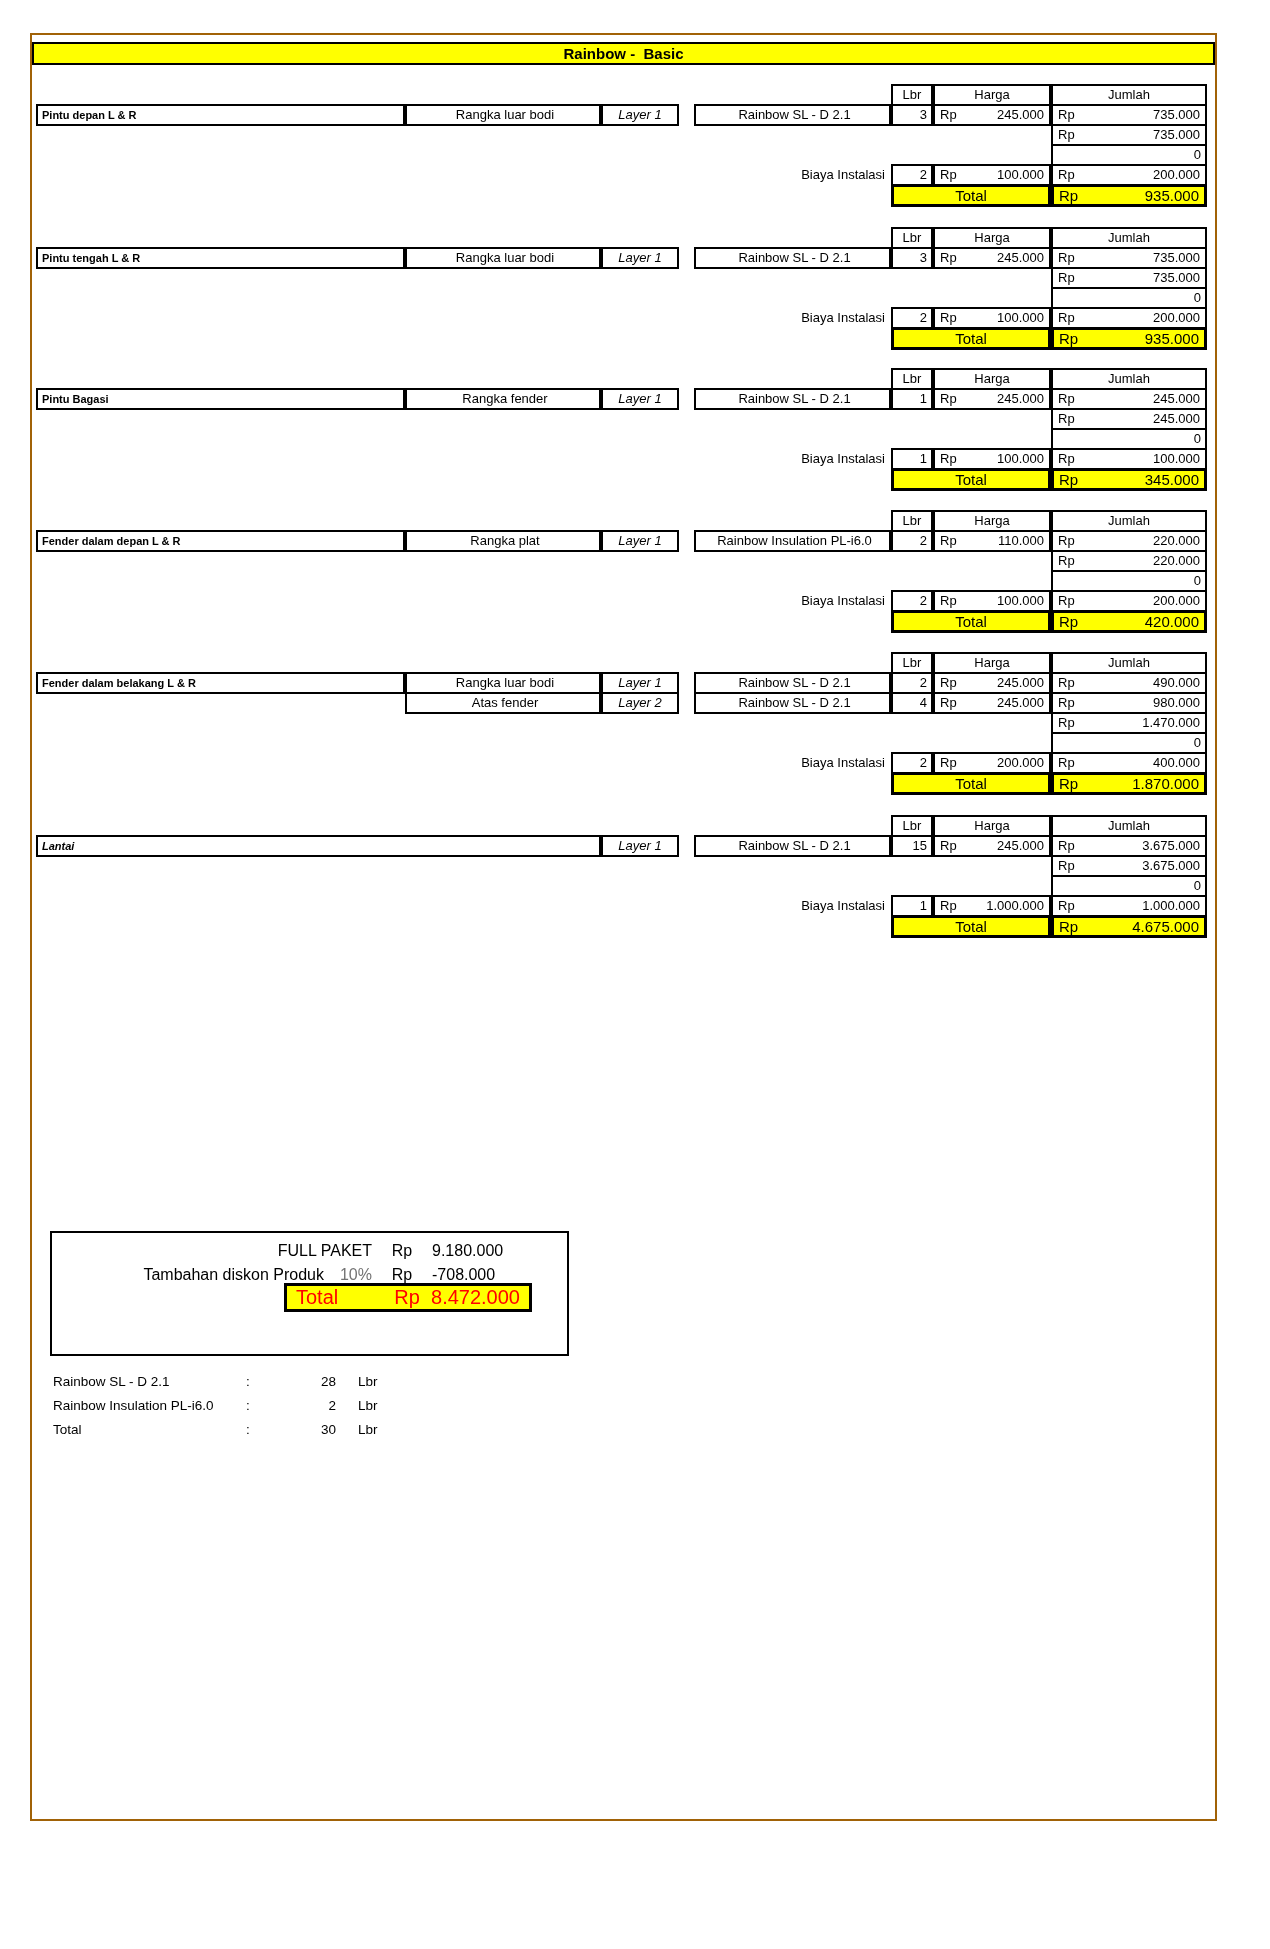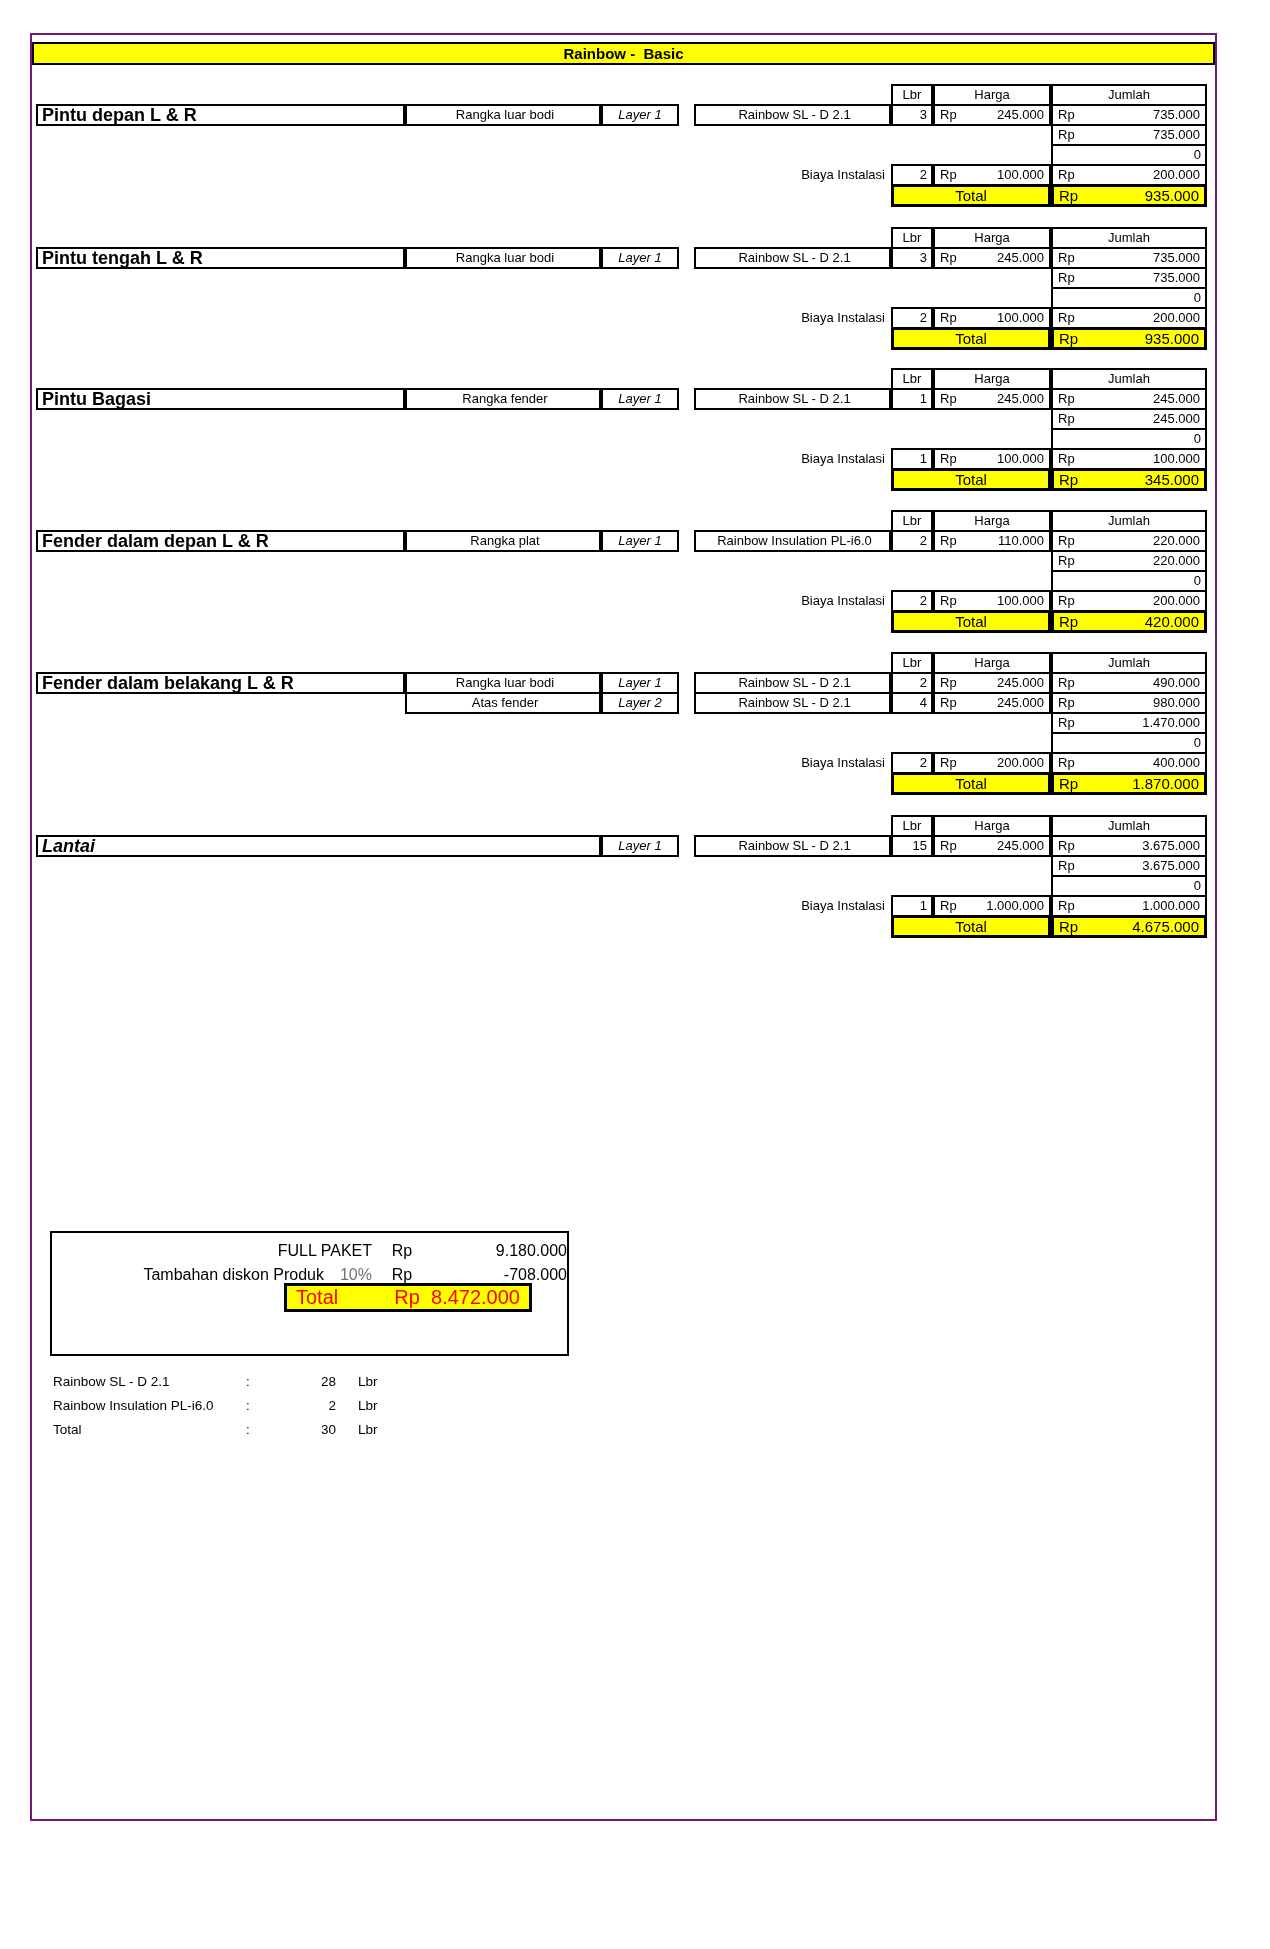--- a/index.html
+++ b/index.html
@@ -1,27 +1,27 @@
 <!DOCTYPE html>
 <html><head>
 <meta charset="utf-8">
 <style>
   html,body{margin:0;padding:0;}
   body{width:1270px;height:1949px;background:#ffffff;position:relative;
        font-family:"Liberation Sans", sans-serif;color:#000;}
   .page{position:absolute;left:30px;top:33px;width:1187px;height:1788px;
-        border:2px solid #701a75;box-sizing:border-box;background:#fff;}
+        border:2px solid #a16207;box-sizing:border-box;background:#fff;}
   .titlebar{position:absolute;left:0;top:7px;width:100%;height:23px;background:#FFFF00;
         border:2px solid #000;box-sizing:border-box;text-align:center;font-weight:bold;
         font-size:15px;line-height:19px;white-space:pre;}
   .section{position:absolute;left:0;width:100%;}
   .cell{position:absolute;box-sizing:border-box;height:22px;border:2px solid #000;
         background:#fff;font-size:13px;line-height:18px;overflow:hidden;white-space:nowrap;}
   .hdr{text-align:center;}
-  .bold{font-weight:bold;font-size:18px;padding-left:4px;}
+  .bold{font-weight:bold;font-size:11px;padding-left:4px;}
   .txt{padding-left:4px;text-align:center;}
   .center{text-align:center;}
   .num{text-align:right;padding-right:4px;}
   .money{display:flex;justify-content:space-between;padding:0 5px;}
   .trow{background:#FFFF00;border-width:3px;height:23px;font-size:15px;line-height:17px;}
   
   .c-name{left:4px;width:369px;}
   .c-namew{left:4px;width:565px;font-style:italic;}
   .c-desc{left:373px;width:196px;}
   .c-layer{left:569px;width:78px;font-style:italic;}
@@ -34,21 +34,21 @@
   .r0{top:0;} .r1{top:20px;} .r2{top:40px;} .r3{top:60px;} .r4{top:80px;} .r5{top:100px;} .r6{top:120px;}
   .biaya{position:absolute;left:653px;width:200px;text-align:right;font-size:13px;line-height:22px;}
   
   .summary{position:absolute;left:18px;top:1178px;width:519px;height:125px;
         border:2px solid #000;box-sizing:border-box;padding-top:6px;margin-top:18px;}
   .srow{display:flex;height:24px;font-size:16px;line-height:24px;}
   .s-label{width:320px;text-align:right;white-space:pre;}
   .s-label2{width:272px;text-align:right;}
   .s-pct{width:48px;text-align:right;color:#737373;}
   .s-rp{width:60px;text-align:center;}
-  .s-amt{flex:1;text-align:right;}
+  .s-amt{flex:1;text-align:left;padding-right:55px;}
   .stotal{position:absolute;left:232px;top:50px;width:248px;height:29px;border:3px solid #000;
         background:#FFFF00;box-sizing:border-box;display:flex;justify-content:space-between;
         align-items:center;padding:0 9px;color:#FF0000;font-size:20px;}
   
   .usage{position:absolute;left:21px;top:1334px;}
   .urow{display:flex;height:24px;font-size:13.5px;align-items:center;}
   .u-name{width:193px;}
   .u-colon{width:28px;}
   .u-qty{width:62px;text-align:right;}
   .u-unit{margin-left:22px;}

